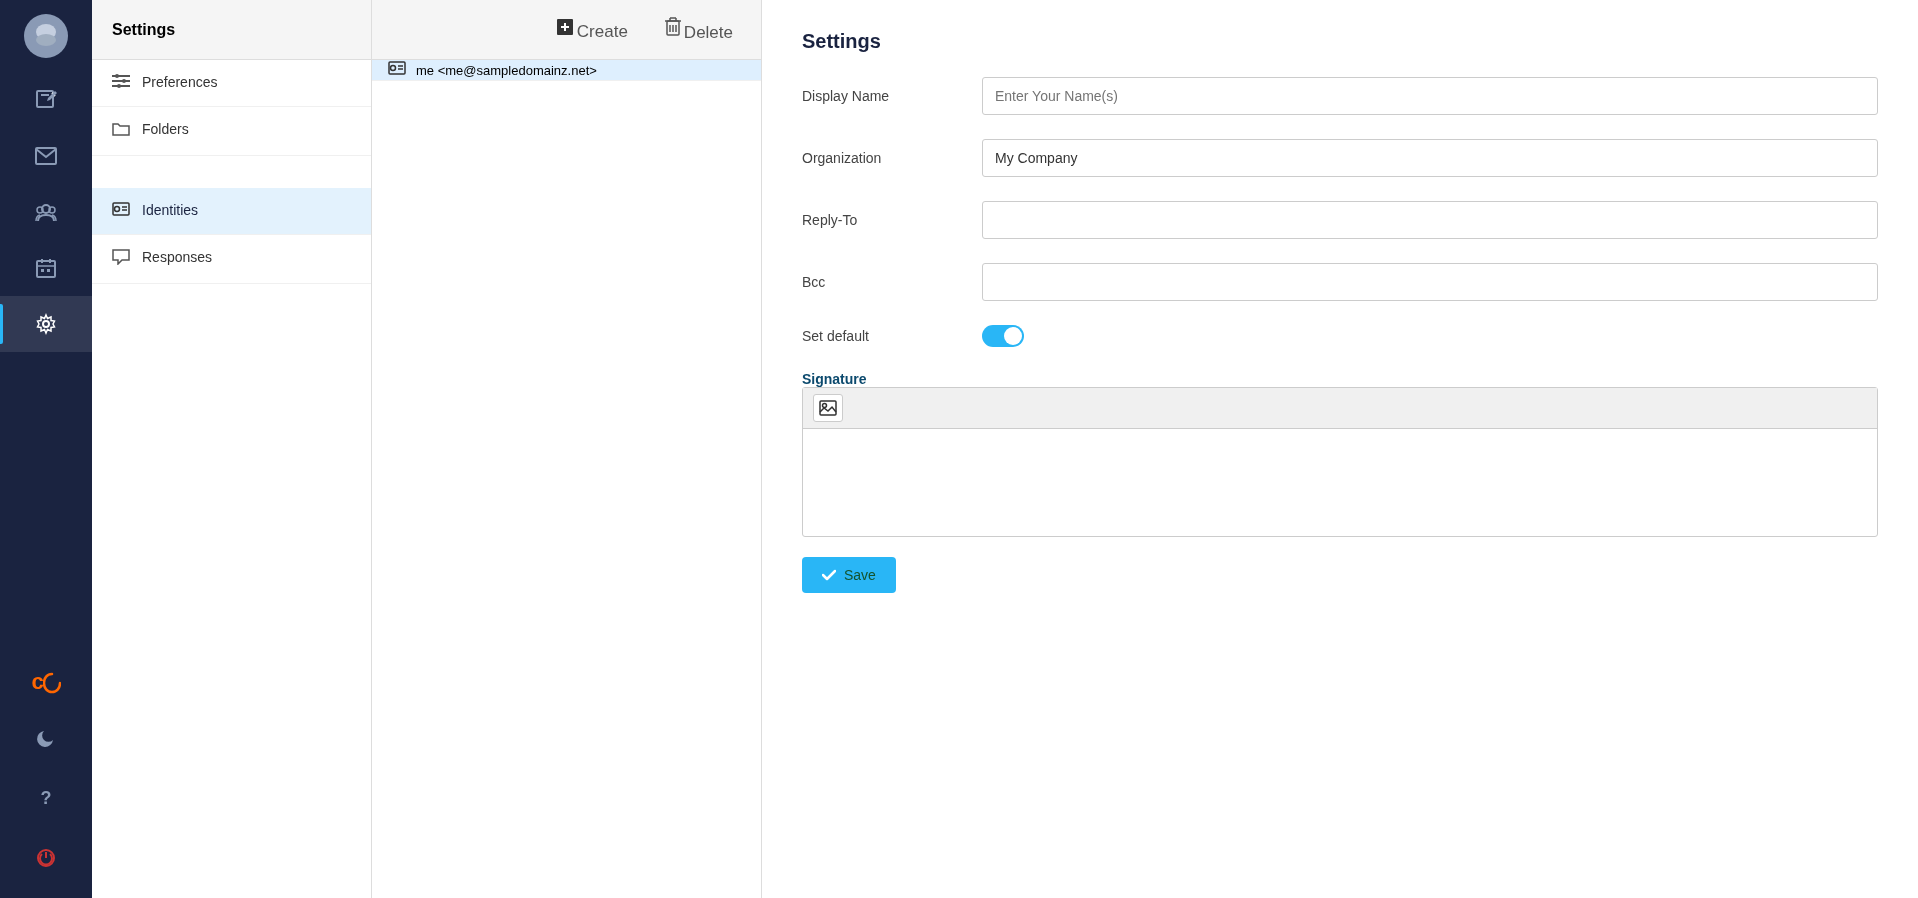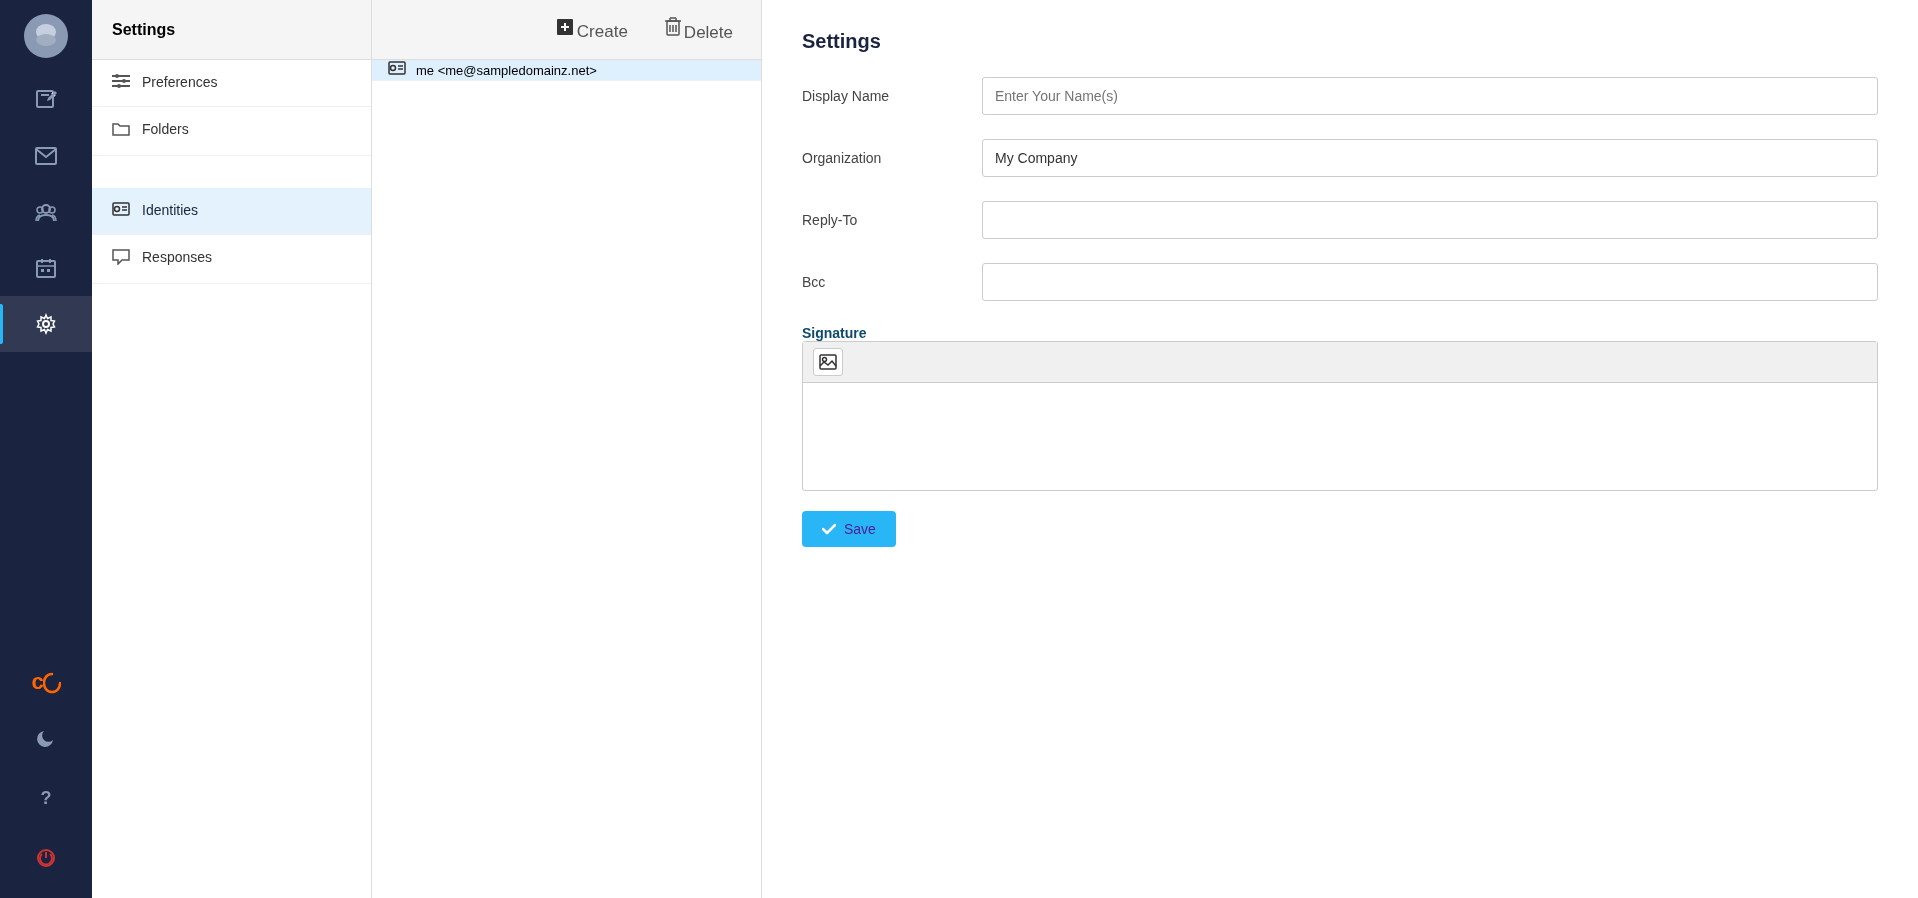--- a/index.html
+++ b/index.html
@@ -261,21 +261,21 @@
       min-height: 100px;
       padding: 10px;
       background: #fff;
     }
 
     .save-btn {
       display: flex;
       align-items: center;
       gap: 8px;
       background: #29b6f6;
-      color: #4c1d95;
+      color: #14532d;
       border: none;
       border-radius: 4px;
       padding: 10px 20px;
       font-size: 14px;
       cursor: pointer;
       margin-top: 20px;
     }
 
     
     .main-content::-webkit-scrollbar { width: 8px; }
@@ -480,20 +480,26 @@
   <div class="form-row">
     <label class="form-label">Reply-To</label>
     <input type="text" class="form-input" style="">
   </div>
 
   <div class="form-row">
     <label class="form-label">Bcc</label>
     <input type="text" class="form-input" style="">
   </div>
 
+  <div class="form-row">
+    <label class="form-label">Set default</label>
+    <div class="toggle-container">
+      <div class="toggle"></div>
+    </div>
+  </div>
 
   <div class="signature-title">Signature</div>
 
   <div class="signature-editor">
     <div class="signature-toolbar">
       <button class="sig-toolbar-btn">
         <svg width="18" height="16" viewBox="0 0 18 16" fill="none">
           <rect x="1" y="1" width="16" height="14" rx="1" stroke="#333" stroke-width="1.5" fill="none"></rect>
           <circle cx="5.5" cy="5.5" r="2" stroke="#333" stroke-width="1.5" fill="none"></circle>
           <path d="M1 12 L5 8 L9 11 L13 7 L17 12" stroke="#333" stroke-width="1.5" fill="none"></path>

